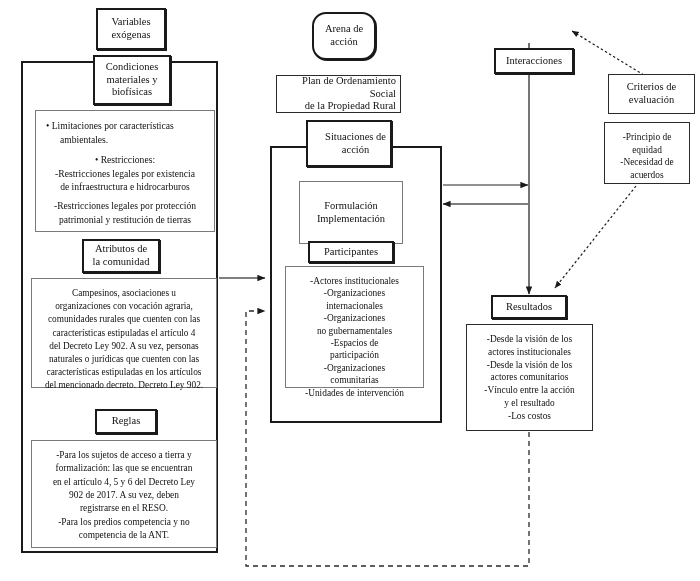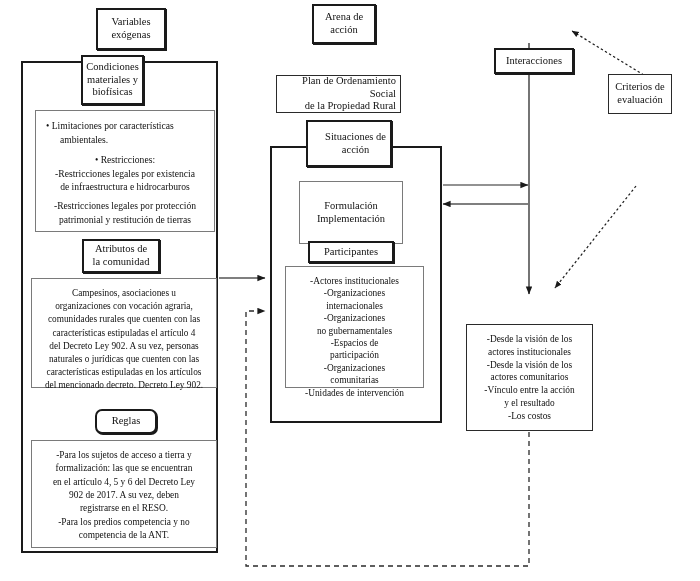--- a/index.html
+++ b/index.html
@@ -82,21 +82,21 @@
 
     <path d="M333,246 L333,228" stroke="#1a1a1a" stroke-width="1.6" fill="none" marker-end="url(#ahs)"></path>
     <path d="M357,228 L357,246" stroke="#1a1a1a" stroke-width="1.6" fill="none" marker-end="url(#ahs)"></path>
   </svg>
 
   <div class="box hv txt-md" style="left:96px;top:8px;width:70px;height:42px;">
     <p style="white-space:pre-line;">Variables
 exógenas</p>
   </div>
 
-  <div class="box hv txt-md" style="left:81px;top:55px;width:63px;height:50px;align-items:center;">
+  <div class="box hv txt-md" style="left:93px;top:55px;width:78px;height:50px;align-items:center;">
     <p style="white-space:pre-line;">Condiciones
 materiales y
 biofísicas</p>
   </div>
 
   <div class="box thin body-panel" style="left:35px;top:110px;width:180px;height:122px;">
     <span class="ln" style="text-align:left;padding-left:4px;">•    Limitaciones por características</span>
     <span class="ln" style="text-align:left;padding-left:18px;">ambientales.</span>
     <span class="ln" style="margin-top:7px;">•  Restricciones:</span>
     <span class="ln">-Restricciones legales por existencia</span>
@@ -114,35 +114,35 @@
     <span class="ln">Campesinos, asociaciones u</span>
     <span class="ln">organizaciones con vocación agraria,</span>
     <span class="ln">comunidades rurales que cuenten con las</span>
     <span class="ln">características estipuladas el artículo 4</span>
     <span class="ln">del Decreto Ley 902. A su vez, personas</span>
     <span class="ln">naturales o jurídicas que cuenten con las</span>
     <span class="ln">características estipuladas en los artículos</span>
     <span class="ln">del mencionado decreto. Decreto Ley 902.</span>
   </div>
 
-  <div class="box hv txt-md" style="left:95px;top:409px;width:62px;height:25px;border-radius:7px;">
+  <div class="box hv txt-md" style="left:95px;top:409px;width:62px;height:25px;">
     <p>Reglas</p>
   </div>
 
   <div class="box thin body-panel" style="left:31px;top:440px;width:186px;height:108px;font-size:9.4px;">
     <span class="ln">-Para los sujetos de acceso a tierra y</span>
     <span class="ln">formalización: las que se encuentran</span>
     <span class="ln">en el artículo 4, 5 y 6 del Decreto Ley</span>
     <span class="ln">902 de 2017. A su vez, deben</span>
     <span class="ln">registrarse en el RESO.</span>
     <span class="ln">-Para los predios competencia y no</span>
     <span class="ln">competencia de la ANT.</span>
   </div>
 
-  <div class="box hv txt-md" style="left:312px;top:4px;width:64px;height:40px;">
+  <div class="box hv txt-md" style="left:312px;top:12px;width:64px;height:48px;border-radius:14px;">
     <p style="white-space:pre-line;">Arena de
 acción</p>
   </div>
 
   <div class="box plain txt-md" style="left:276px;top:75px;width:125px;height:38px;text-align:right;">
     <p style="white-space:pre-line;">Plan de Ordenamiento Social
 de la Propiedad Rural</p>
   </div>
 
   <div class="box hv txt-md" style="left:306px;top:120px;width:86px;height:47px;justify-content:flex-end;">
@@ -169,26 +169,35 @@
     <span class="ln">participación</span>
     <span class="ln">-Organizaciones</span>
     <span class="ln">comunitarias</span>
     <span class="ln">-Unidades de intervención</span>
   </div>
 
   <div class="box hv txt-md" style="left:494px;top:16px;width:80px;height:26px;margin-top:32px;">
     <p>Interacciones</p>
   </div>
 
-  <div class="box plain txt-md" style="left:608px;top:74px;width:64px;height:40px;">
+  <div class="box plain txt-md" style="left:608px;top:74px;width:87px;height:40px;">
     <p style="white-space:pre-line;">Criterios de
 evaluación</p>
   </div>
 
-
+  <div class="box plain body-panel" style="left:604px;top:122px;width:86px;height:62px;font-size:9.4px;line-height:1.34;">
+    <span class="ln">-Principio de</span>
+    <span class="ln">equidad</span>
+    <span class="ln">-Necesidad de</span>
+    <span class="ln">acuerdos</span>
+  </div>
+
+  <div class="box hv txt-md" style="left:491px;top:295px;width:76px;height:24px;">
+    <p>Resultados</p>
+  </div>
 
   <div class="box plain body-panel" style="left:466px;top:324px;width:127px;height:107px;font-size:9.4px;line-height:1.36;">
     <span class="ln">-Desde la visión de los</span>
     <span class="ln">actores institucionales</span>
     <span class="ln">-Desde la visión de los</span>
     <span class="ln">actores comunitarios</span>
     <span class="ln">-Vínculo entre la acción</span>
     <span class="ln">y el resultado</span>
     <span class="ln">-Los costos</span>
   </div>

